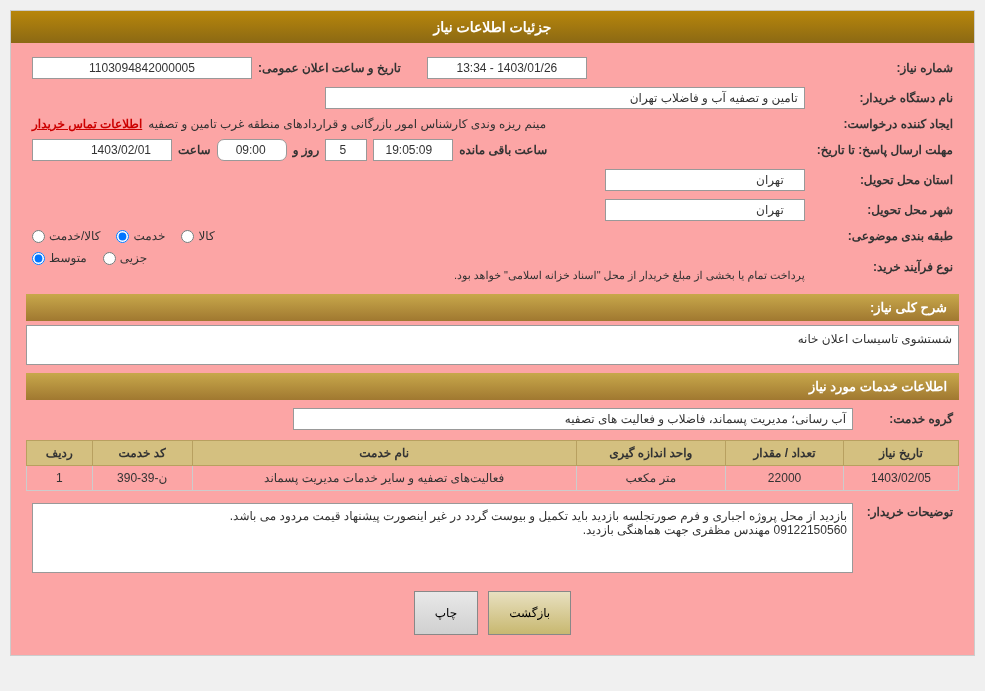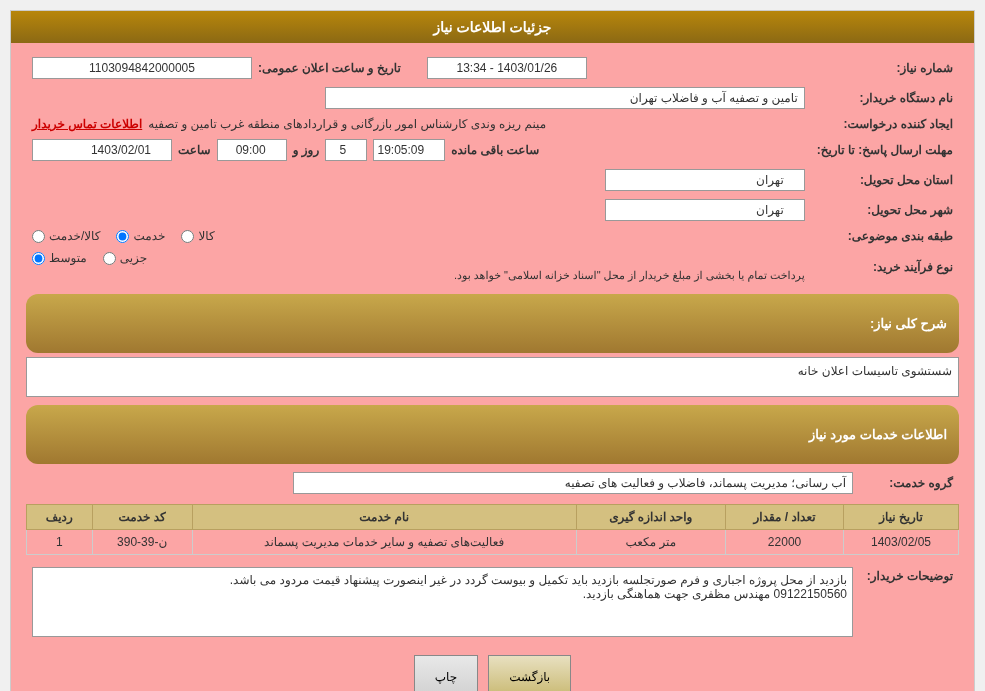--- a/index.html
+++ b/index.html
@@ -80,25 +80,24 @@
     }
     .radio-item {
       display: flex;
       align-items: center;
       gap: 4px;
     }
     .section-header {
       background: linear-gradient(to bottom, #c8a84b, #a07830);
       color: #fff;
       text-align: right;
-      padding: 22px 12px;
+      padding: 6px 12px;
       font-size: 13px;
       font-weight: bold;
       margin: 8px 0 4px 0;
-      border-radius: 12px;
     }
     .service-table {
       width: 100%;
       border-collapse: collapse;
       margin-top: 4px;
     }
     .service-table th {
       background: #d4c080;
       border: 1px solid #b8a060;
       padding: 5px 8px;
@@ -201,24 +200,24 @@
             </div>
           </td>
         </tr>
 
         <tr>
           <td class="label-cell">مهلت ارسال پاسخ: تا تاریخ:</td>
           <td class="value-cell">
             <div class="row-flex" style="align-items:center; flex-wrap:nowrap;">
               <span class="input-box input-date">1403/02/01</span>
               <span class="inline-label">ساعت</span>
-              <span class="input-box" style="width:70px; text-align:center;">09:00</span>
+              <span class="input-box" style="width:70px; text-align:center;border-radius:7px;">09:00</span>
               <span class="inline-label">روز و</span>
               <span class="input-box" style="width:40px; text-align:center;">5</span>
-              <span class="input-box" style="width:72px; text-align:center;">19:05:09</span>
+              <span class="input-box" style="width:80px; text-align:center;">19:05:09</span>
               <span class="inline-label">ساعت باقی مانده</span>
             </div>
           </td>
         </tr>
 
         <tr>
           <td class="label-cell">استان محل تحویل:</td>
           <td class="value-cell">
             <div class="input-box" style="width:200px;">
               <span>تهران</span>

